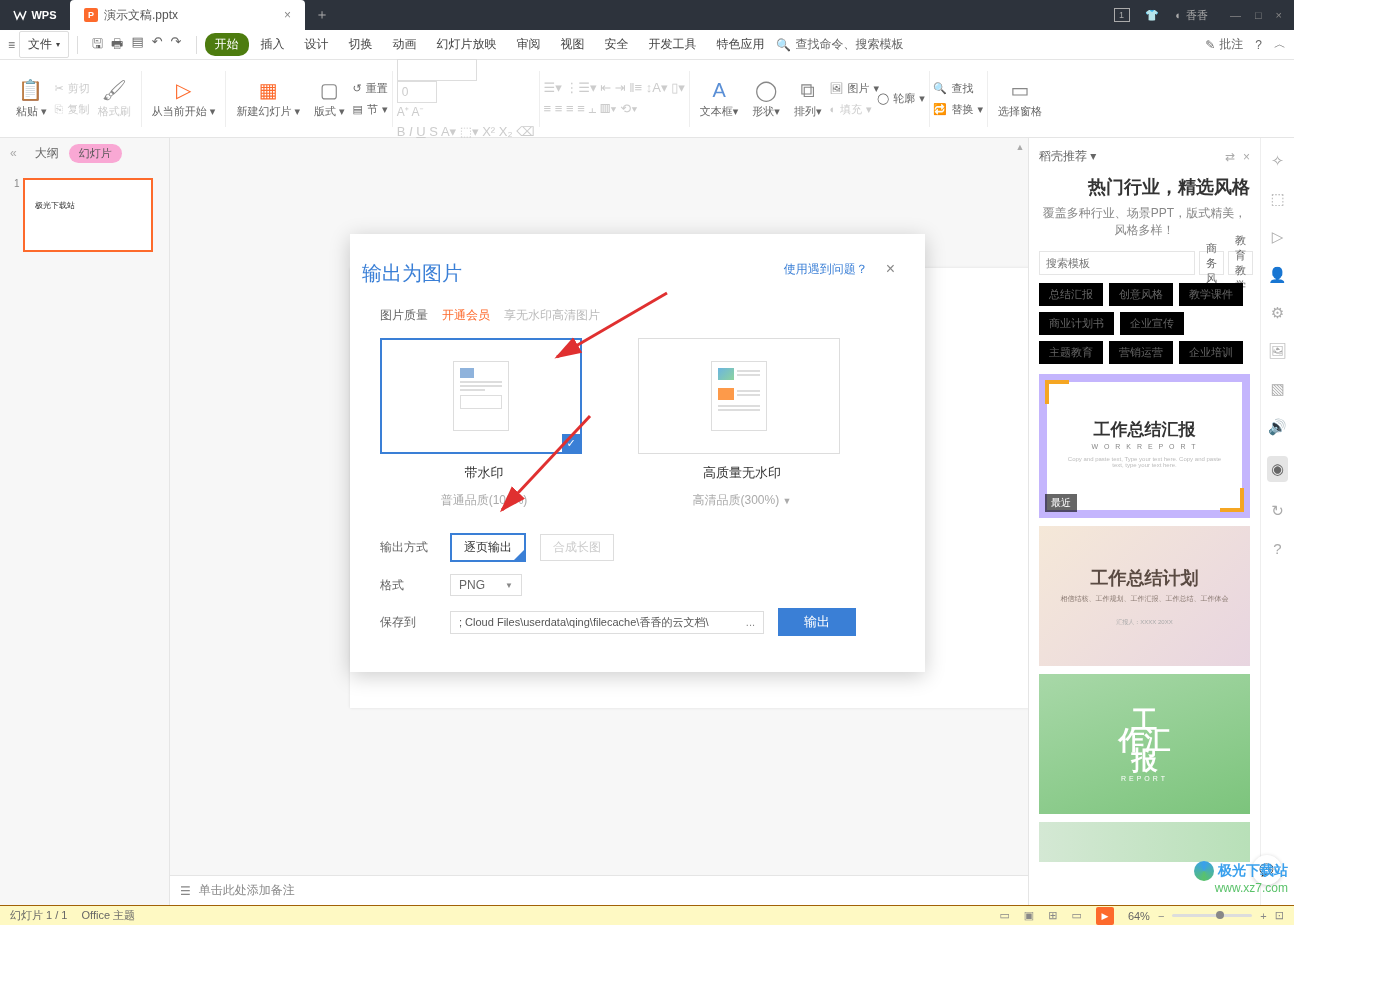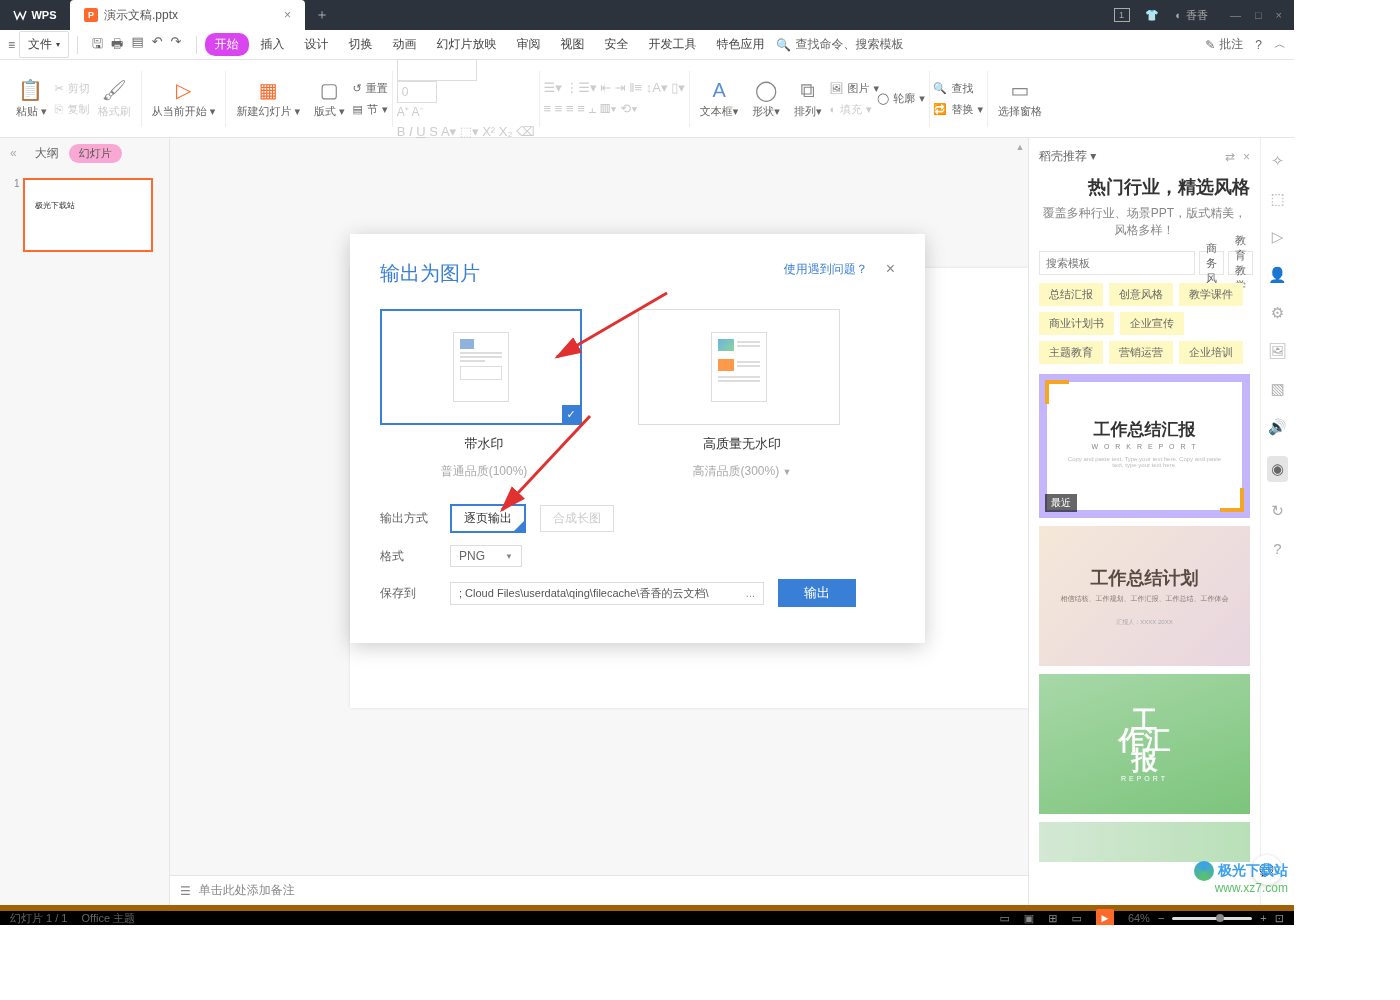--- a/index.html
+++ b/index.html
@@ -15,21 +15,21 @@
 .tab-add { margin-left: 10px; color: #aaa; font-size: 14px; cursor: pointer; }
 .title-spacer { flex: 1; }
 .title-ctrl { display: flex; align-items: center; gap: 16px; padding-right: 12px; color: #aaa; font-size: 11px; }
 .title-ctrl .box { width: 16px; height: 14px; border: 1px solid #aaa; display: flex; align-items: center; justify-content: center; font-size: 9px; }
 .title-ctrl .win { display: flex; gap: 14px; margin-left: 6px; font-size: 11px; color: #888; }
 
 
 .menubar { height: 30px; background: #fff; border-bottom: 1px solid #e5e5e5; display: flex; align-items: center; padding: 0 8px; gap: 4px; }
 .menubar .mitem { padding: 4px 8px; font-size: 12px; color: #444; cursor: pointer; }
 .menubar .mitem.file { border: 1px solid #ddd; border-radius: 2px; display: flex; align-items: center; gap: 4px; }
-.menubar .mitem.active { background: #d946ef; color: #fff; border-radius: 10px; padding: 3px 10px; }
+.menubar .mitem.active { background: #4d7c0f; color: #fff; border-radius: 10px; padding: 3px 10px; }
 .menubar .qa-icons { display: flex; gap: 8px; color: #666; margin: 0 6px; }
 .menubar .qa-icons span { cursor: pointer; font-size: 13px; }
 .menubar .divider { width: 1px; height: 18px; background: #ddd; margin: 0 4px; }
 .menubar .spacer { flex: 1; }
 .menubar .search { color: #666; display: flex; align-items: center; gap: 4px; }
 .menubar .right-items { display: flex; align-items: center; gap: 12px; color: #666; }
 
 
 .ribbon { height: 78px; background: #fff; border-bottom: 1px solid #e5e5e5; display: flex; align-items: center; padding: 0 10px; gap: 2px; }
 .rgroup { display: flex; flex-direction: column; align-items: center; justify-content: center; padding: 0 6px; gap: 2px; font-size: 11px; color: #666; height: 100%; }
@@ -61,50 +61,50 @@
 
 .rightpanel { width: 266px; background: #fff; border-left: 1px solid #e5e5e5; display: flex; }
 .rp-content { flex: 1; padding: 10px; overflow: hidden; }
 .rp-title { font-size: 12px; color: #666; margin-bottom: 8px; display: flex; align-items: center; justify-content: space-between; }
 .rp-headline { text-align: right; font-size: 18px; font-weight: bold; color: #333; margin: 10px 0 6px; }
 .rp-sub { text-align: center; font-size: 12px; color: #888; margin-bottom: 12px; }
 .rp-search { display: flex; gap: 4px; margin-bottom: 8px; }
 .rp-search input { flex: 1; border: 1px solid #e5e5e5; height: 24px; padding: 0 6px; font-size: 11px; color: #999; }
 .rp-search .chip { border: 1px solid #e5e5e5; padding: 3px 6px; font-size: 11px; color: #666; height: 24px; display: flex; align-items: center; }
 .rp-tags { display: flex; flex-wrap: wrap; gap: 6px; margin-bottom: 10px; }
-.rp-tags .tag { background: #fef9c3; padding: 4px 10px; font-size: 11px; color: #666; }
+.rp-tags .tag { background: #000000; padding: 4px 10px; font-size: 11px; color: #666; }
 .rp-card { width: 100%; margin-bottom: 8px; position: relative; }
 .card1 { background: #fff; border: 8px solid #c4b5fd; position: relative; height: 144px; }
 .card1::before, .card1::after { content:''; position:absolute; width: 20px; height: 20px; }
 .card1-corner-tl { position:absolute; top:-2px; left:-2px; width:24px; height:24px; border-top:4px solid #f5a623; border-left:4px solid #f5a623; }
 .card1-corner-br { position:absolute; bottom:-2px; right:-2px; width:24px; height:24px; border-bottom:4px solid #f5a623; border-right:4px solid #f5a623; }
 .card1 .ct { text-align:center; padding-top:36px; font-size:17px; font-weight:bold; color:#333; }
 .card1 .cs { text-align:center; font-size:7px; color:#888; letter-spacing:2px; margin-top:2px; }
 .card1 .cd { text-align:center; font-size:6px; color:#bbb; margin-top:6px; padding: 0 18px;}
 .badge-recent { position:absolute; bottom:6px; left:6px; background: rgba(0,0,0,0.6); color:#fff; font-size:10px; padding:2px 6px; }
 .card2 { height: 140px; background: linear-gradient(135deg,#f5e8d8,#e8d5e0); display:flex; flex-direction:column; align-items:center; justify-content:center; position:relative; }
 .card2 .t2 { font-size: 18px; font-weight: bold; color: #5a4a42; z-index:1;}
 .card2 .s2 { font-size: 7px; color: #8a7a72; margin-top: 4px; z-index:1;}
 .card2 .m2 { font-size: 6px; color: #aaa; margin-top: 14px; z-index:1;}
 .card3 { height: 140px; background: linear-gradient(160deg,#a8d8a8,#7cc47c); color:#fff; display:flex; align-items:center; justify-content:center; position:relative; }
 .card4 { height: 40px; background: linear-gradient(90deg,#d4e8d4,#b8e0b8); }
 
 .rp-iconbar { width: 34px; border-left: 1px solid #eee; display: flex; flex-direction: column; align-items: center; padding-top: 14px; gap: 20px; color: #aaa; font-size: 15px; }
 .rp-iconbar .active { background: #e5e5e5; border-radius: 4px; padding: 4px; color: #666; }
 
 
-.statusbar { height: 20px; background: #000000; border-top: 6px solid #a16207; display: flex; align-items: center; padding: 0 10px; font-size: 11px; color: #666; gap: 14px; }
+.statusbar { height: 20px; background: #fef9c3; border-top: 1px solid #a16207; display: flex; align-items: center; padding: 0 10px; font-size: 11px; color: #666; gap: 14px; }
 .statusbar .spacer { flex: 1; }
 .statusbar .zoom { display: flex; align-items: center; gap: 8px; }
 .statusbar .zbar { width: 80px; height: 3px; background: #ddd; border-radius: 2px; position: relative; }
 .statusbar .zbar::after { content:''; position:absolute; left: 44px; top:-3px; width:8px; height:8px; background:#888; border-radius:50%; }
 .statusbar .sicon { color: #888; cursor: pointer; }
 .statusbar .play { width: 18px; height: 18px; background: #fd6a2c; border-radius: 2px; color: #fff; display: flex; align-items: center; justify-content: center; font-size: 9px; }
 .dialog { position: absolute; left: 350px; top: 234px; width: 575px; background: #fff; box-shadow: 0 4px 20px rgba(0,0,0,0.2); padding-bottom: 30px; z-index: 51; }
-.dialog .hdr { display: flex; justify-content: space-between; align-items: flex-start; padding: 26px 30px 14px 30px; }
+.dialog .hdr { display: flex; justify-content: space-between; align-items: flex-start; padding: 26px 30px 14px 12px; }
 .dialog .dtitle { font-size: 20px; color: #3a7fd6; }
 .dialog .help { font-size: 12px; color: #3a7fd6; }
 .dialog .close { color: #888; font-size: 16px; cursor: pointer; margin-left: 18px; }
 .dialog .section-row { display: flex; align-items: center; gap: 14px; padding: 6px 30px; font-size: 12px; }
 .dialog .lbl { color: #666; }
 .dialog .link { color: #fd6a2c; }
 .dialog .hint { color: #bbb; }
 .dialog .quality { display: flex; gap: 50px; padding: 8px 30px 18px; }
 .dialog .qcard { width: 208px; text-align: center; cursor: pointer; position: relative; }
 .dialog .qcard .preview { width: 202px; height: 116px; border: 1px solid #ddd; display: flex; align-items: center; justify-content: center; background: #fff; position:relative; }
@@ -441,20 +441,25 @@
 </div>
 
 <div class="dialog">
   <div class="hdr">
     <span class="dtitle">输出为图片</span>
     <span style="display:flex;align-items:center">
       <span class="help">使用遇到问题？</span>
       <span class="close">×</span>
     </span>
   </div>
+  <div class="section-row">
+    <span class="lbl">图片质量</span>
+    <span class="link">开通会员</span>
+    <span class="hint">享无水印高清图片</span>
+  </div>
   <div class="quality">
     <div class="qcard selected">
       <div class="preview">
         <div class="docicon">
           <div class="docimg"></div>
           <div class="line"></div>
             <div class="line"></div>
             <div class="line" style="width:60%"></div>
           <div class="boxline"></div>
         </div>

